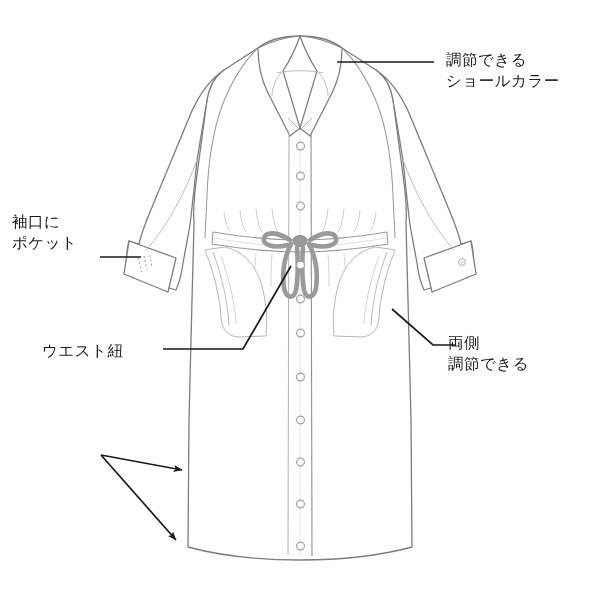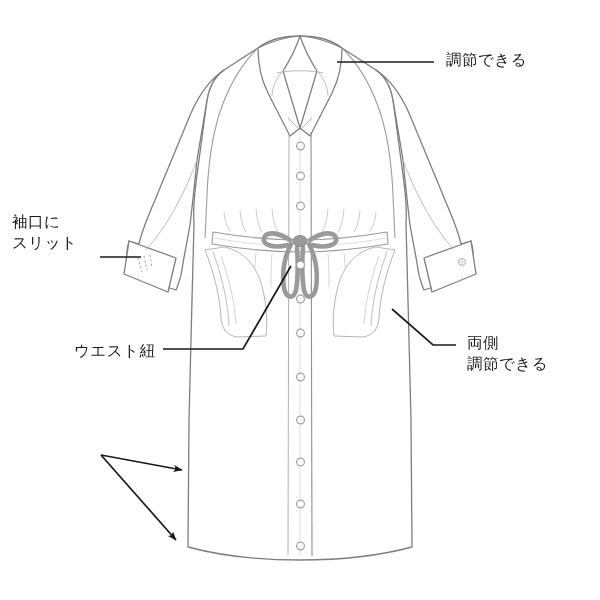--- a/index.html
+++ b/index.html
@@ -32,22 +32,22 @@
     color: #1a1a1a;
     font-size: 15.5px;
     line-height: 21px;
     letter-spacing: 0.5px;
     white-space: nowrap;
     font-family: "DejaVu Sans", "Liberation Sans", sans-serif;
   }
   .anno-line2 { display: block; }
   #label-collar { left: 446px; top: 50px; }
   #label-cuff-slit { left: 12px; top: 212px; }
-  #label-waist-tie { left: 74px; top: 341px; }
-  #label-pockets { left: 467px; top: 333px; }
+  #label-waist-tie { left: 42px; top: 341px; }
+  #label-pockets { left: 448px; top: 333px; }
   #label-length { left: 38px; top: 450px; }
 </style>
 </head>
 <body>
 
 <div id="illustration-root">
 
   <svg id="illustration-svg" viewBox="0 0 600 600">
     <defs>
       <marker id="arrowhead" markerWidth="9" markerHeight="7" refX="8.4" refY="3.5" orient="auto" markerUnits="userSpaceOnUse">
@@ -220,25 +220,26 @@
     </g>
 
     <g stroke="#1a1a1a" fill="none" stroke-width="1.7">
       <path d="M101,455 L182,470" marker-end="url(#arrowhead)"></path>
       <path d="M101,455 L176,540" marker-end="url(#arrowhead)"></path>
     </g>
   </svg>
 
   <div class="anno-label" id="label-collar">
     <span class="anno-line1">調節できる</span>
+    <span class="anno-line2">ショールカラー</span>
   </div>
 
   <div class="anno-label" id="label-cuff-slit">
     <span class="anno-line1">袖口に</span>
-    <span class="anno-line2">スリット</span>
+    <span class="anno-line2">ポケット</span>
   </div>
 
   <div class="anno-label" id="label-waist-tie">
     <span class="anno-line1">ウエスト紐</span>
   </div>
 
   <div class="anno-label" id="label-pockets">
     <span class="anno-line1">両側</span>
     <span class="anno-line2">調節できる</span>
   </div>

